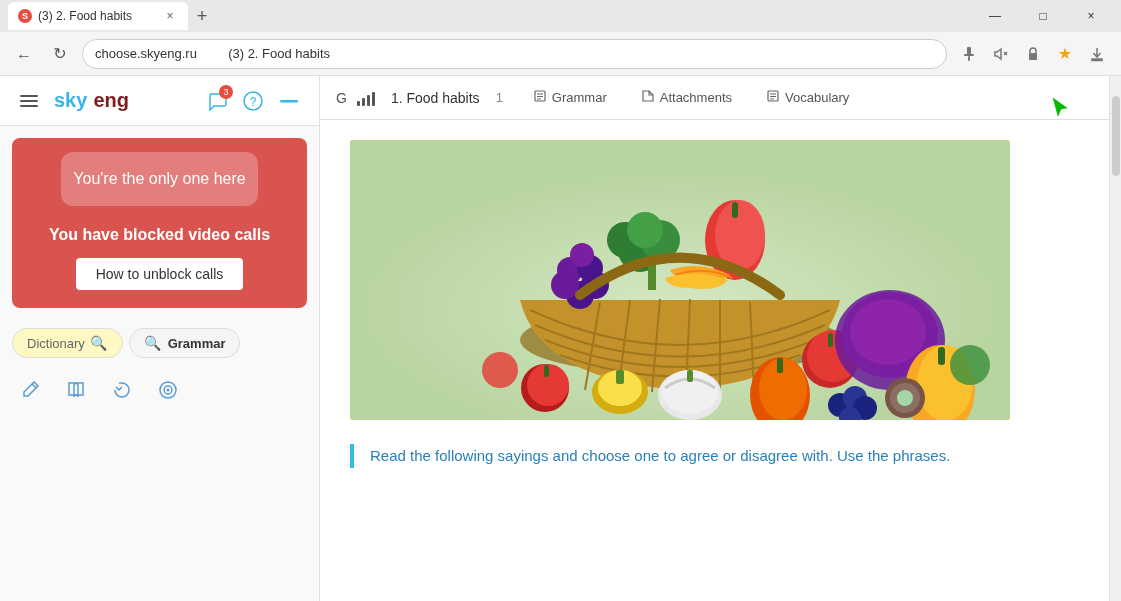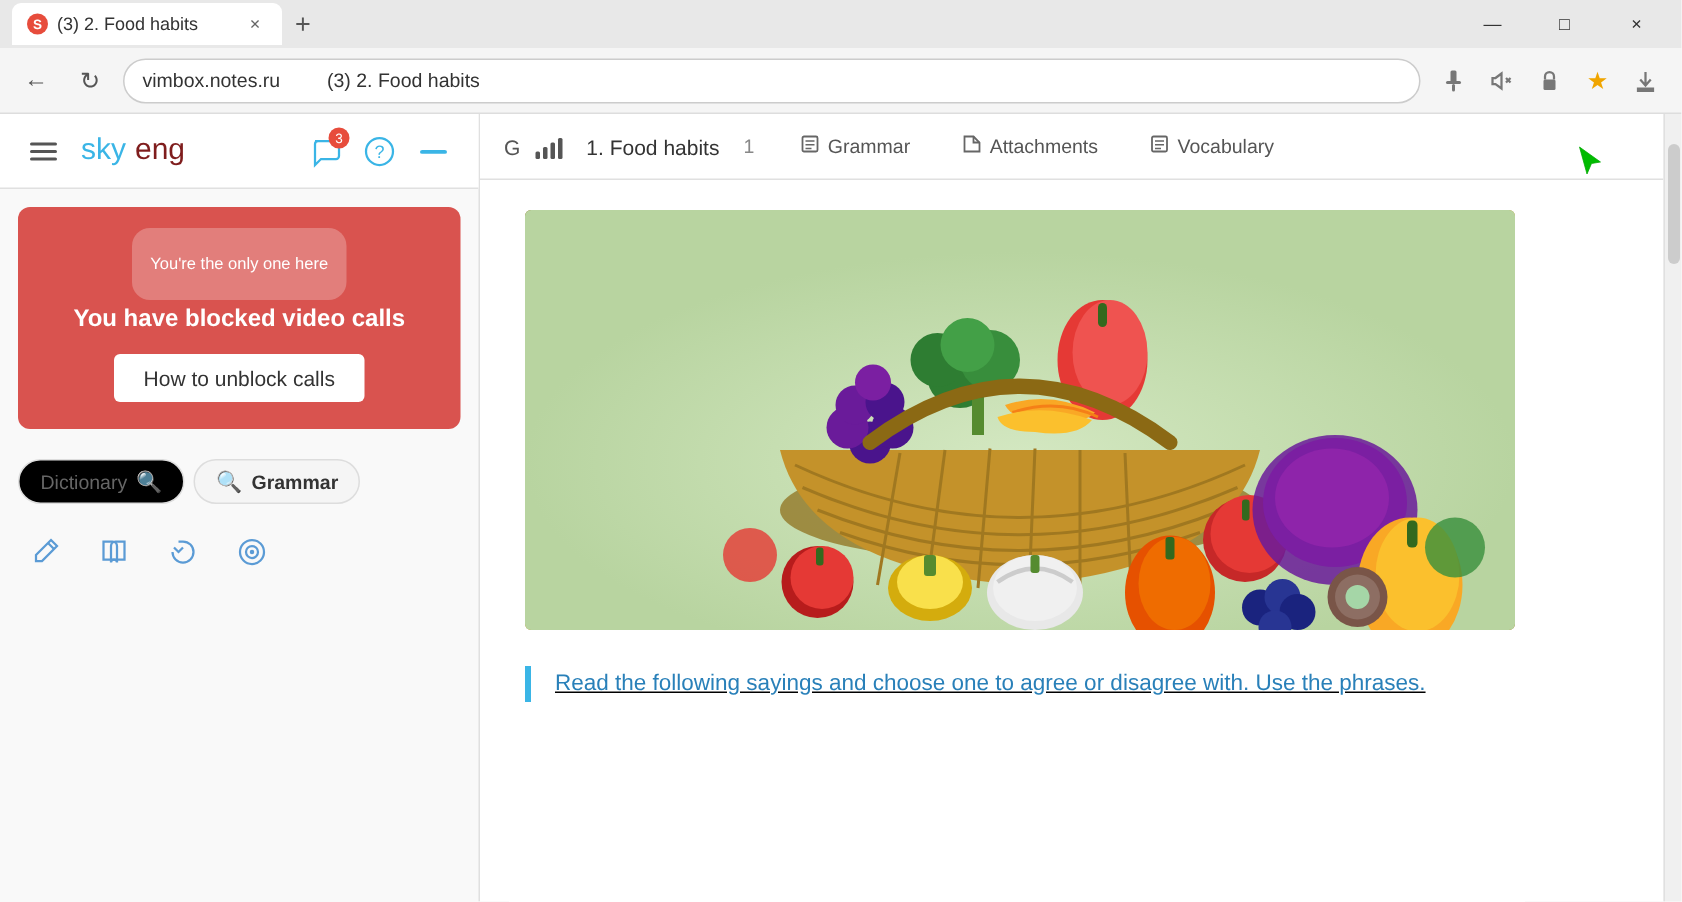--- a/index.html
+++ b/index.html
@@ -117,21 +117,21 @@
       height: 50px;
       background: white;
       display: flex;
       align-items: center;
       padding: 0 16px;
       gap: 12px;
       border-bottom: 1px solid #e0e0e0;
     }
     .skyeng-logo {
       display: flex; align-items: center; gap: 6px;
-      font-size: 20px; font-weight: normal; color: #333;
+      font-size: 20px; font-weight: bold; color: #333;
     }
     .skyeng-logo span { color: #7f1d1d; }
     .sidebar-icons {
       display: flex; gap: 8px; margin-left: auto;
     }
     .sidebar-icon-btn {
       width: 28px; height: 28px;
       display: flex; align-items: center; justify-content: center;
       cursor: pointer; position: relative;
     }
@@ -153,23 +153,23 @@
       border-radius: 8px;
       padding: 14px 16px 18px;
       text-align: center;
       color: white;
       position: relative;
     }
     .only-one-badge {
       background: rgba(255,255,255,0.25);
       border-radius: 12px;
       padding: 18px 12px;
-      font-size: 11px;
+      font-size: 16px;
       display: inline-block;
-      margin-bottom: 4px;
+      margin-bottom: 20px;
     }
     .blocked-title {
       font-size: 16px;
       font-weight: bold;
       margin-bottom: 14px;
     }
     .unblock-btn {
       background: white;
       color: #333;
       border: none;
@@ -188,21 +188,21 @@
     }
     .search-tab {
       display: flex;
       align-items: center;
       border: 1px solid #ddd;
       border-radius: 20px;
       padding: 6px 14px;
       font-size: 13px;
       color: #666;
       cursor: pointer;
-      background: #000000;
+      background: #fef9c3;
       gap: 6px;
     }
     .search-tab.active {
       background: #f5f5f5;
       font-weight: bold;
       color: #333;
     }
     .search-icon-sm { font-size: 14px; color: #888; }
 
     
@@ -253,21 +253,20 @@
       padding: 8px 14px;
       font-size: 13px;
       color: #555;
       cursor: pointer;
       border-radius: 4px;
     }
 
     
     .lesson-content {
       padding: 20px 20px 20px 30px;
-      text-decoration: underline;
     }
     .vegetable-basket {
       width: 660px;
       height: 280px;
       background: linear-gradient(135deg, #8B6914 0%, #c4922a 30%, #d4a843 60%, #a0761a 100%);
       border-radius: 4px;
       display: flex;
       align-items: center;
       justify-content: center;
       position: relative;
@@ -337,21 +336,21 @@
     <div class="win-btn">—</div>
     <div class="win-btn">□</div>
     <div class="win-btn close">×</div>
   </div>
 </div>
 
 <div class="address-bar">
   <div class="nav-btn">←</div>
   <div class="nav-btn">↻</div>
   <div class="url-bar">
-    <span>vimbox.notes.ru</span>
+    <span>choose.skyeng.ru</span>
     <span style="color:#888; margin: 0 4px;">&nbsp;&nbsp;</span>
     <span>(3) 2. Food habits</span>
   </div>
   <div class="toolbar-icons">
     <div class="toolbar-icon">
       <svg width="16" height="16" viewBox="0 0 16 16" fill="#777">
           <rect x="6" y="1" width="4" height="8" rx="1"></rect>
           <rect x="3" y="8" width="10" height="2" rx="1"></rect>
           <rect x="7" y="10" width="2" height="5" rx="1"></rect>
         </svg>

